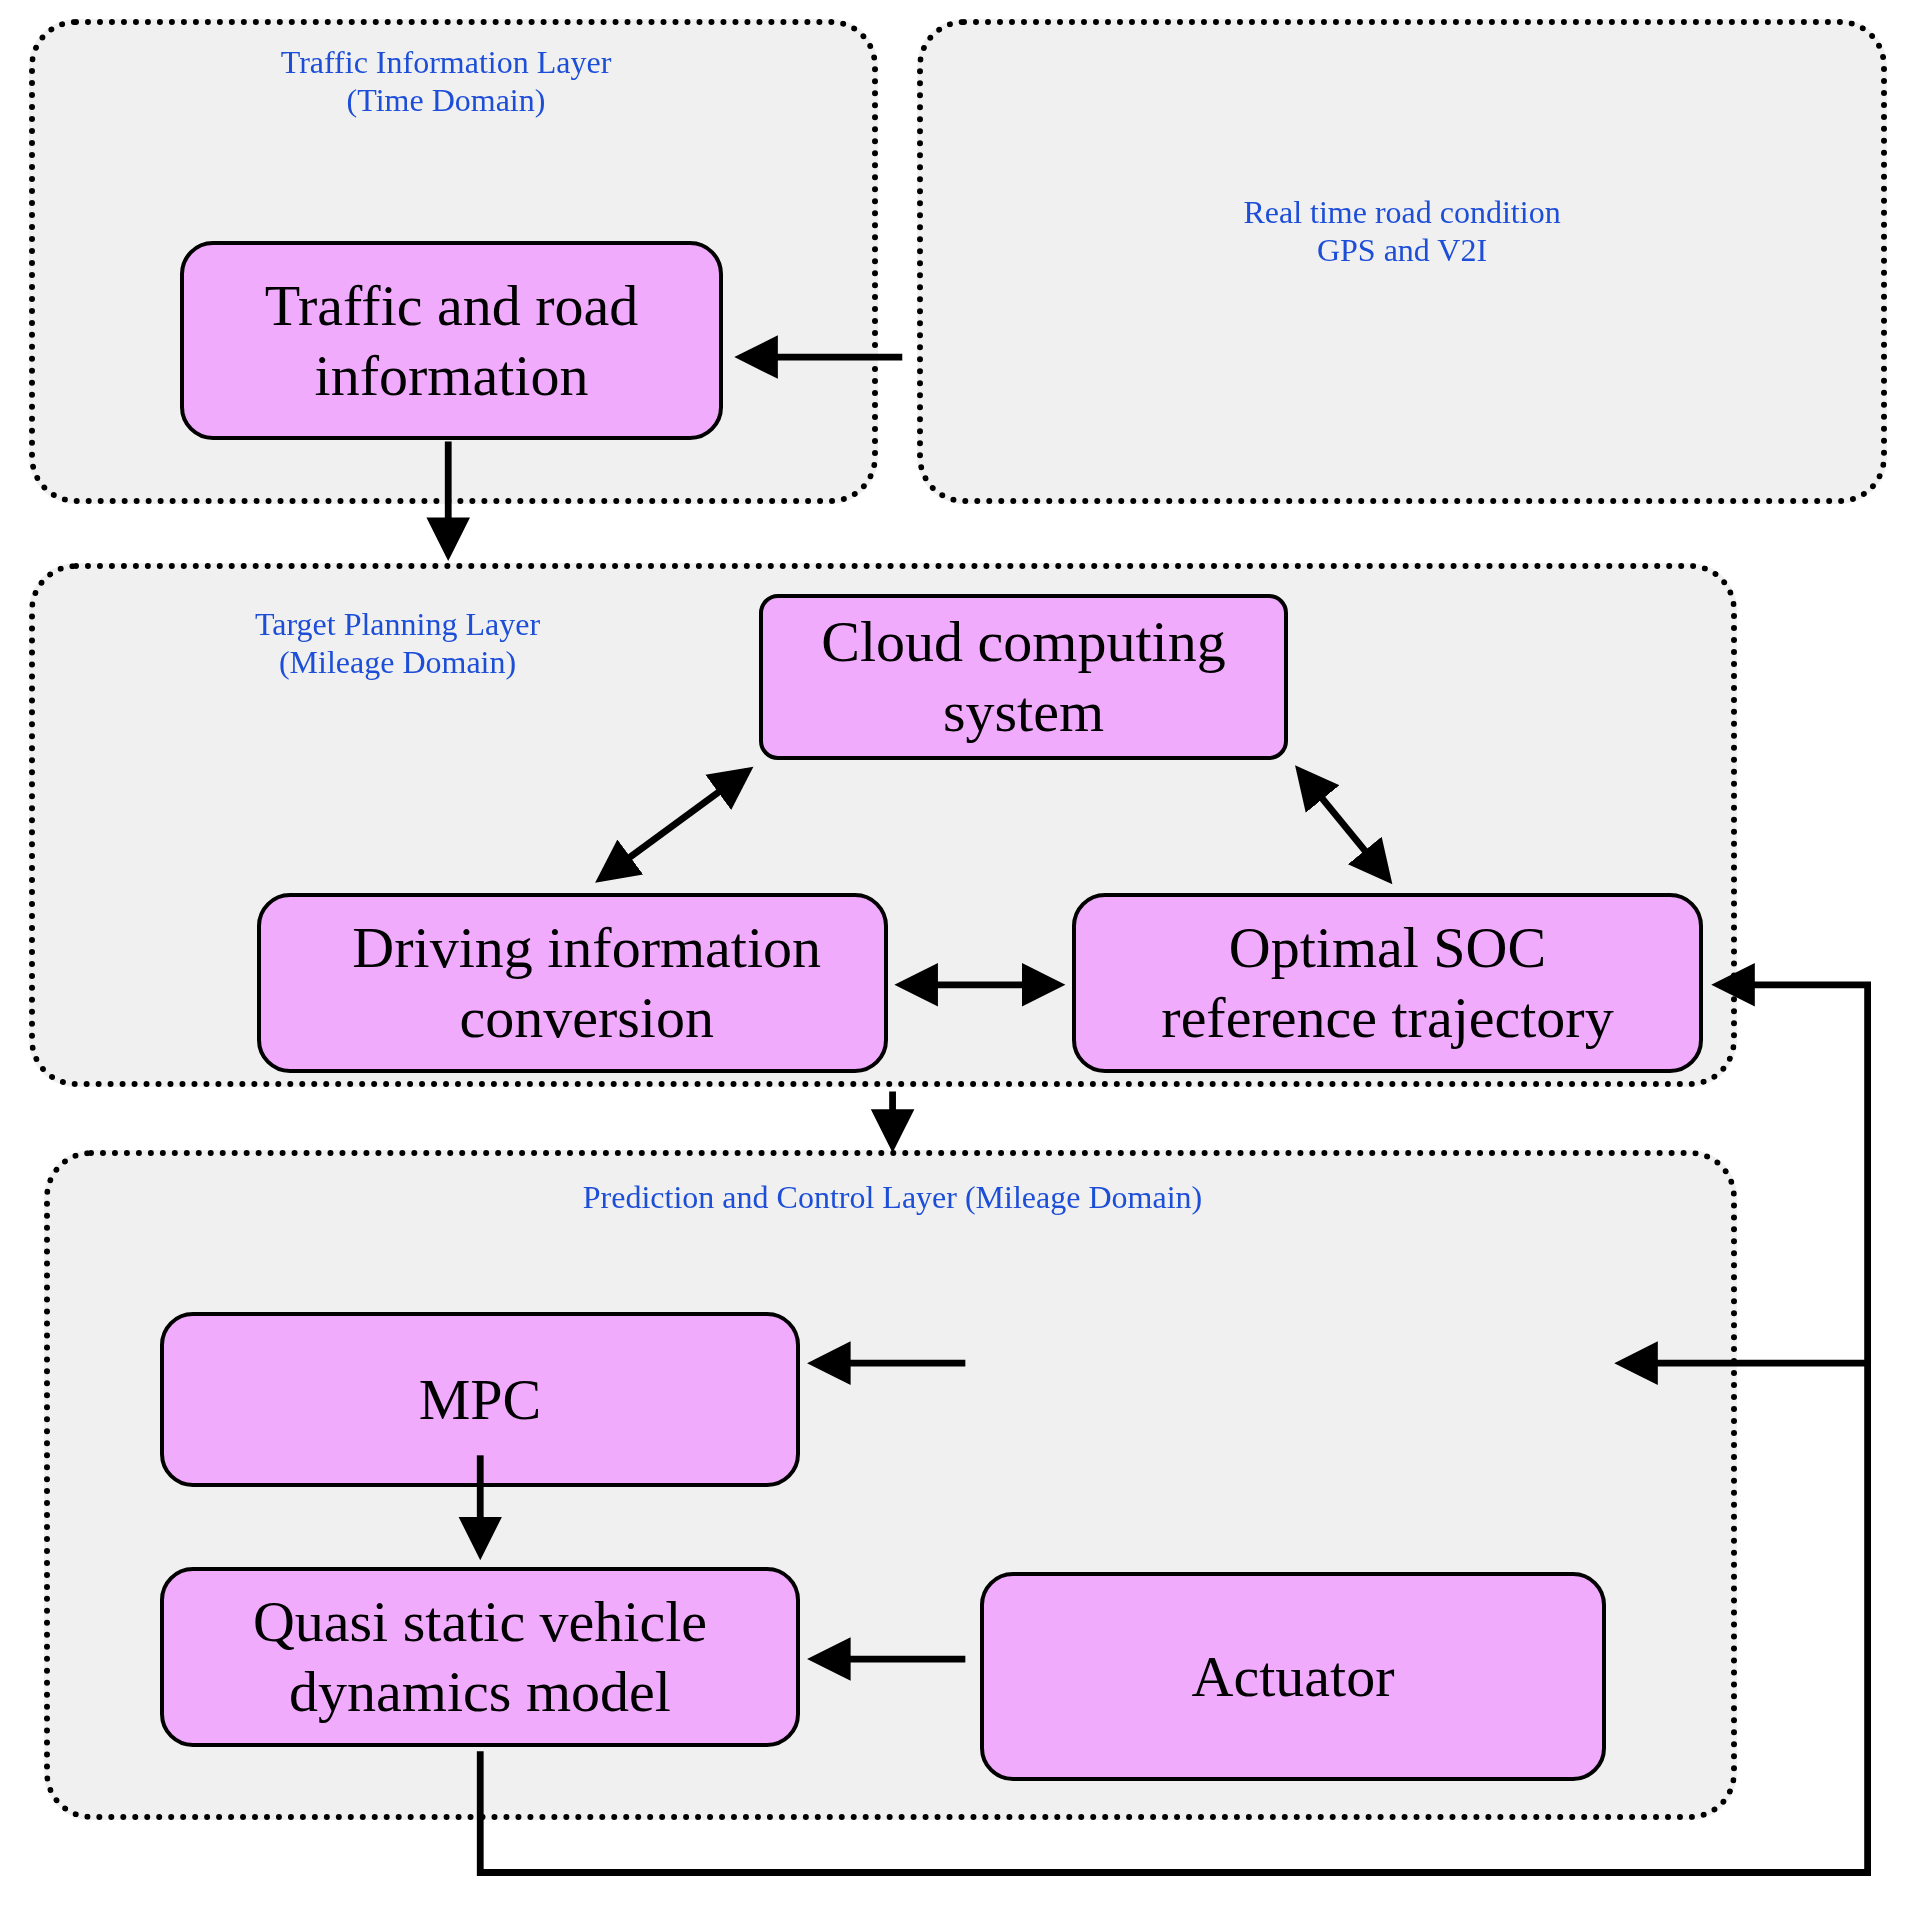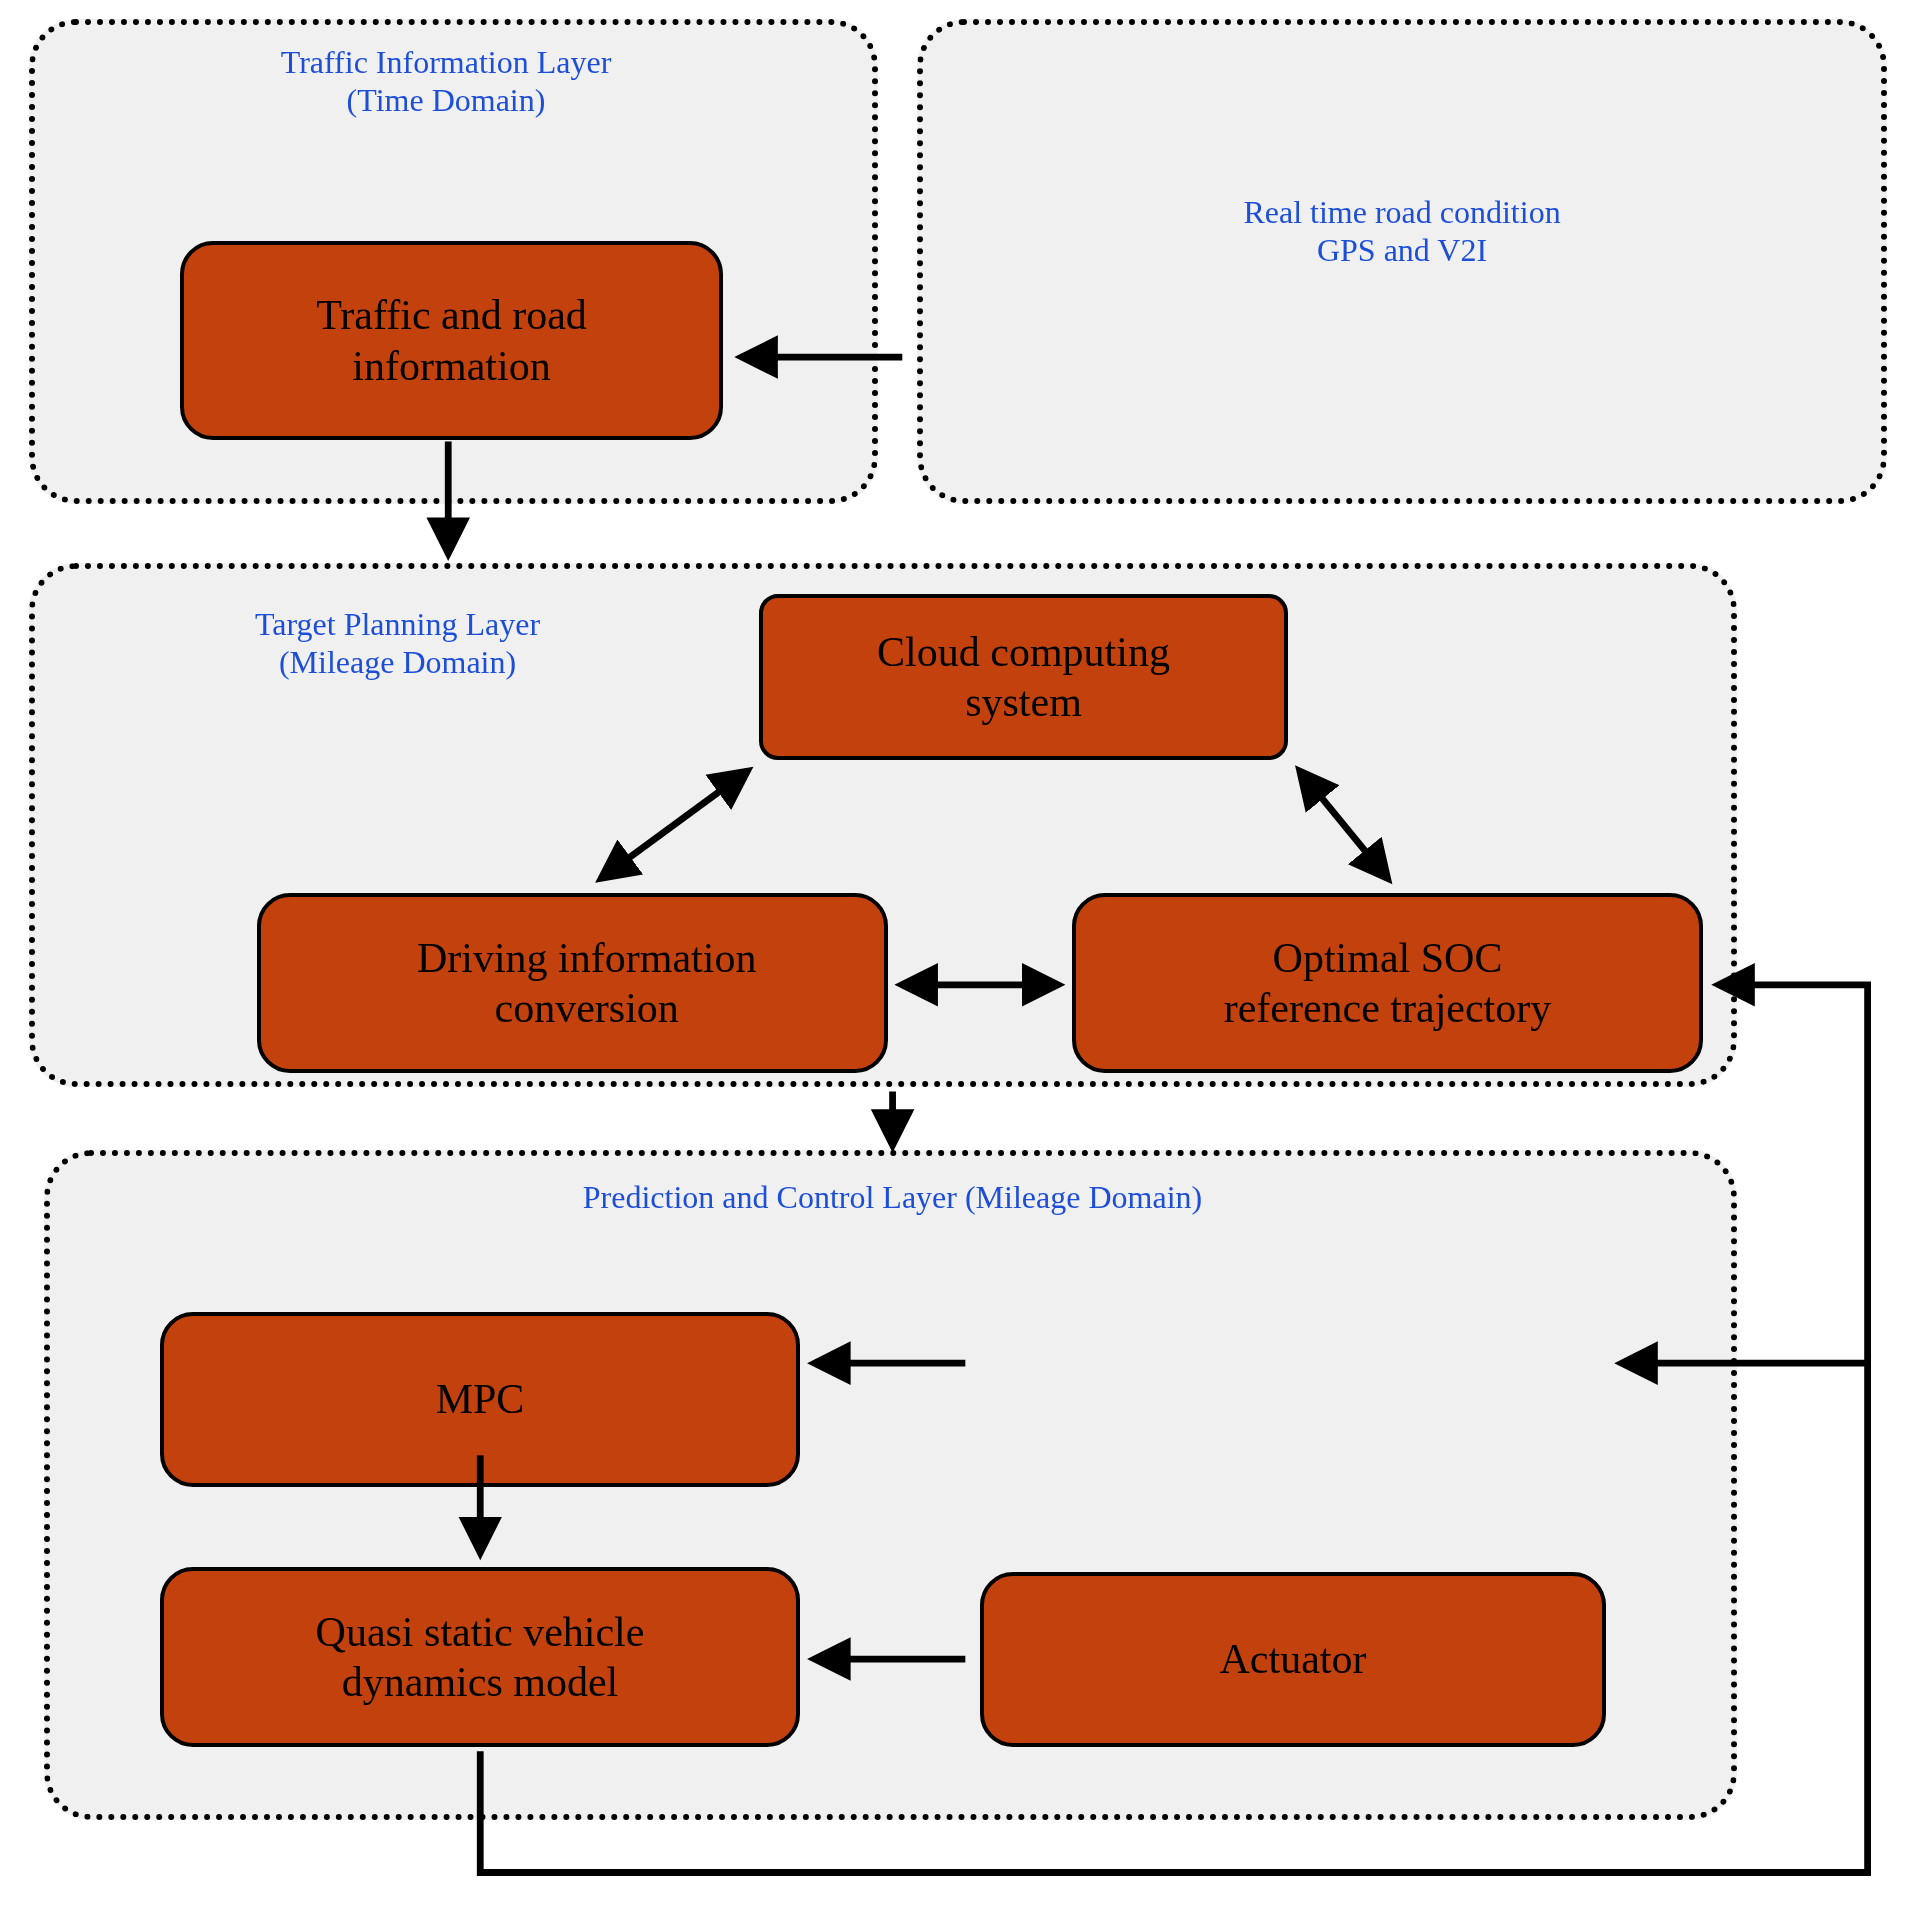--- a/index.html
+++ b/index.html
@@ -28,29 +28,29 @@
     position: absolute;
     color: #1d4ed8;
     font-size: 32px;
     line-height: 1.18;
     text-align: center;
     white-space: pre-line;
   }
   .node {
     position: absolute;
     box-sizing: border-box;
-    background: #c2410c;
+    background: #f0abfc;
     border: 4.9px solid #000000;
     border-radius: 33px;
     display: flex;
     align-items: center;
     justify-content: center;
     text-align: center;
     color: #000000;
-    font-size: 42px;
+    font-size: 58px;
     line-height: 1.2;
     padding: 3.9px 11.6px;
     white-space: pre-line;
   }
   svg.edges {
     position: absolute;
     left: 0;
     top: 0;
     width: 1920px;
     height: 1923px;
@@ -93,21 +93,21 @@
 
   <div class="node" style="left:1072px; top:893px; width:631px; height:180px;">Optimal SOC
 reference trajectory</div>
 
   <div class="node" style="left:160px; top:1312px; width:640px; height:175px;">MPC</div>
 
 
   <div class="node" style="left:160px; top:1567px; width:640px; height:180px;">Quasi static vehicle
 dynamics model</div>
 
-  <div class="node" style="left:980px; top:1572px; width:626px; height:175px;">Actuator</div>
+  <div class="node" style="left:980px; top:1572px; width:626px; height:209px;">Actuator</div>
 
   <svg class="edges" viewBox="0 0 1979 1982">
     <defs>
       <marker id="arrow" viewBox="0 0 12 12" refX="9" refY="6" markerWidth="7" markerHeight="7" orient="auto-start-reverse">
         <path d="M 0 0.5 L 11 6 L 0 11.5 z" fill="#000000"></path>
       </marker>
     </defs>
 
     <g>
       <line x1="930" y1="368" x2="765" y2="368" stroke="#000000" stroke-width="7" marker-end="url(#arrow)"></line>

